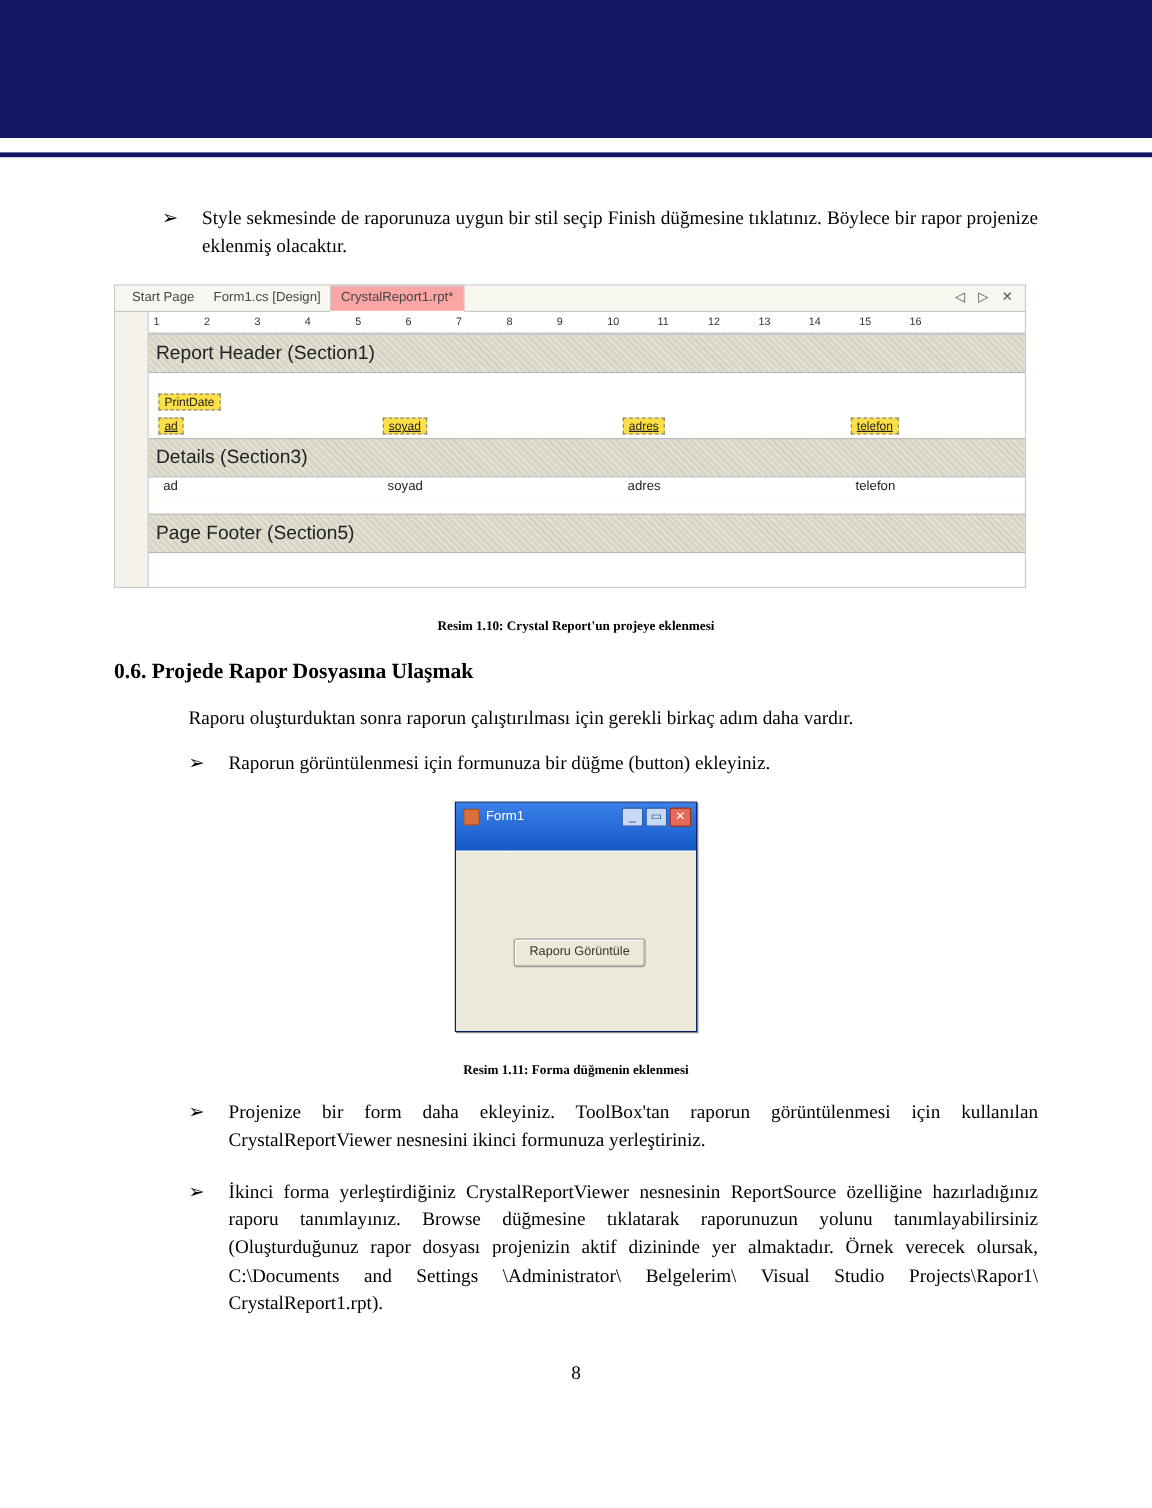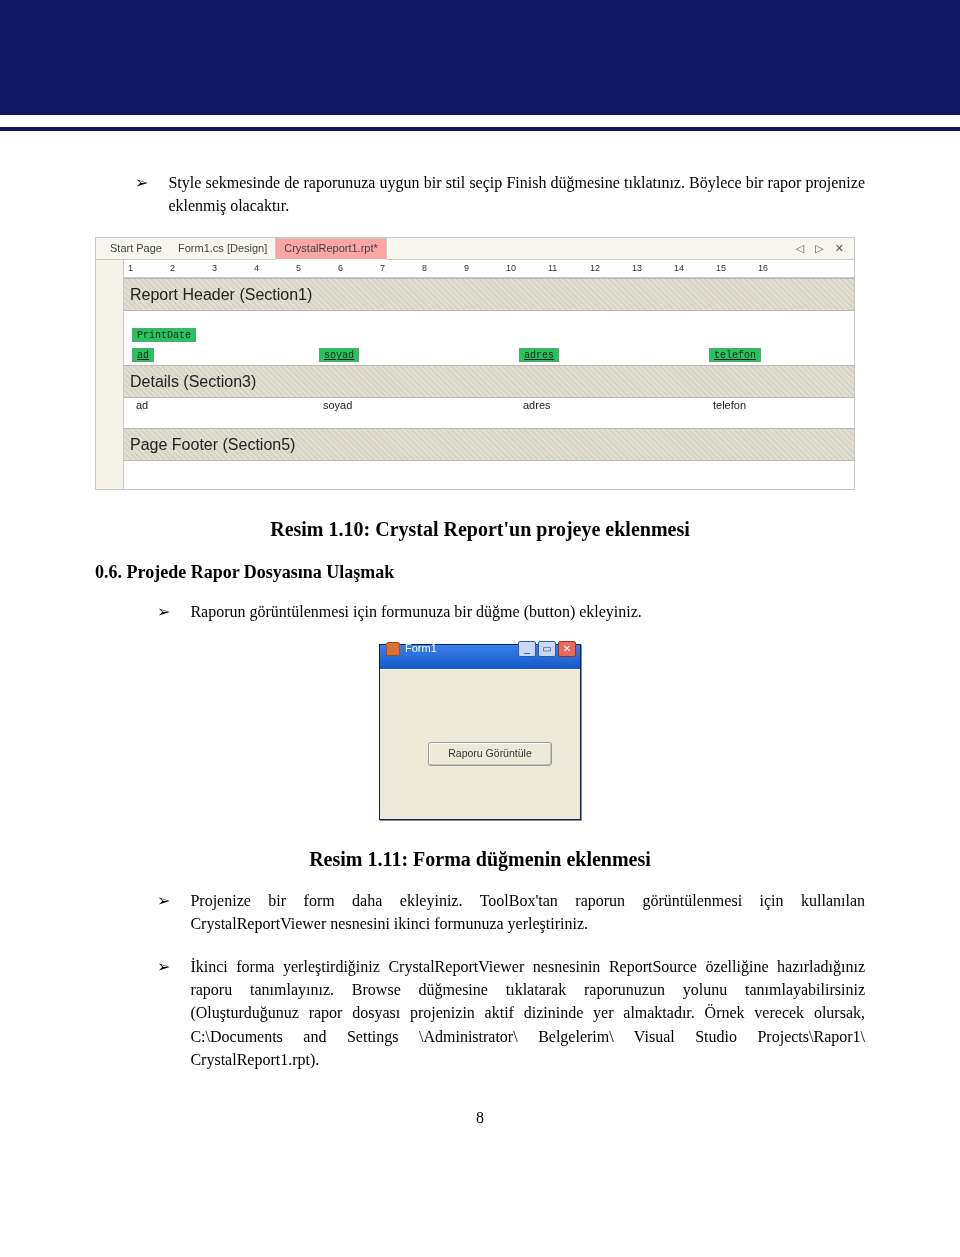--- a/index.html
+++ b/index.html
@@ -34,21 +34,21 @@
     color: #000;
     font-size: 16px;
     margin-right: 20px;
     flex: 0 0 auto;
   }
   .bullet-text { flex: 1; text-align: justify; }
   .caption {
     text-align: center;
     font-weight: bold;
     margin: 25px 0 15px 0;
-    font-size: 20px;
+    font-size: 11px;
   }
   .h3 {
     font-weight: bold;
     font-size: 18px;
     margin: 10px 0 15px 0;
   }
   .para-indent {
     margin: 8px 0 14px 62px;
     text-align: justify;
   }
@@ -112,23 +112,22 @@
     font-size:11px;
     color:#222;
   }
   .lane.short { height:16px; }
   .lane.blank { height:14px; background:#fff; }
   .field-box {
     border:1px dashed #888;
     padding:0 4px;
     height:14px;
     line-height:13px;
-    background:#22c55e;
+    background:#fde047;
     font-size:10px;
-    font-family:Liberation Mono, monospace;
   }
   .field-box.italic { text-decoration: underline; }
   .field-plain { padding:0 4px; }
   .lane .c1{position:absolute; left:8px;}
   .lane .c2{position:absolute; left:195px;}
   .lane .c3{position:absolute; left:395px;}
   .lane .c4{position:absolute; left:585px;}
   .shot1-wrap { position:relative; }
   .shot1-left {
     position:absolute; left:0; top:0; bottom:0; width:28px;
@@ -140,41 +139,41 @@
   .shot2 {
     width: 202px;
     margin: 20px auto 10px auto;
     border:1px solid #0a246a;
     font-family: Tahoma, Arial, sans-serif;
     font-size:11px;
     box-shadow: 1px 1px 0 #888;
     background:#ece9d8;
   }
   .shot2-title {
-    height:24px;
+    height:40px;
     background: linear-gradient(#3a80e8,#1559c8);
     display:flex; align-items:center;
     padding:0 4px 16px 6px;
     color:#fff;
   }
   .shot2-title-icon{
     width:14px;height:14px;background:#d96f3a;border:1px solid #a04f1f;margin-right:5px;border-radius:2px;
   }
   .tbtns{display:flex; gap:2px; margin-left:auto;}
   .tbtn{width:18px;height:16px;background:#c9d8f3;border:1px solid #2a5db0;color:#1a3d7a;font-size:10px;line-height:14px;text-align:center;border-radius:2px;}
   .tbtn.close{background:#e46a5a;color:#fff;border-color:#a03020;}
   .shot2-body{
     height:150px;
     background:#ece9d8;
     position:relative;
     border-top:1px solid #fff;
   }
   .form-btn{
     position:absolute; left:48px; top:72px;
-    width:124px; height:24px;
+    width:110px; height:24px;
     background:#ece9d8;
     border:1px solid #999;
     border-radius:3px;
     font-size:10.5px;
     color:#333;
     display:flex;align-items:center;justify-content:center;
     box-shadow: inset 1px 1px 0 #fff, inset -1px -1px 0 #bdbdbd;
   }
 </style>
 </head>
@@ -247,20 +246,21 @@
       <div class="section-bar">Page Footer (Section5)</div>
       <div class="lane blank"></div>
       <div class="lane blank"></div>
     </div>
   </div>
 
   <div class="caption">Resim 1.10: Crystal Report'un projeye eklenmesi</div>
 
   <div class="h3">0.6. Projede Rapor Dosyasına Ulaşmak</div>
 
+  <div class="para-indent">Raporu oluşturduktan sonra raporun çalıştırılması için gerekli birkaç adım daha vardır.</div>
 
   <div class="bullet-block nested">
     <span class="bullet-glyph">➢</span>
     <span class="bullet-text">Raporun görüntülenmesi için formunuza bir düğme (button) ekleyiniz.</span>
   </div>
 
   <div class="shot2">
     <div class="shot2-title">
       <span class="shot2-title-icon"></span>
       <span>Form1</span>

